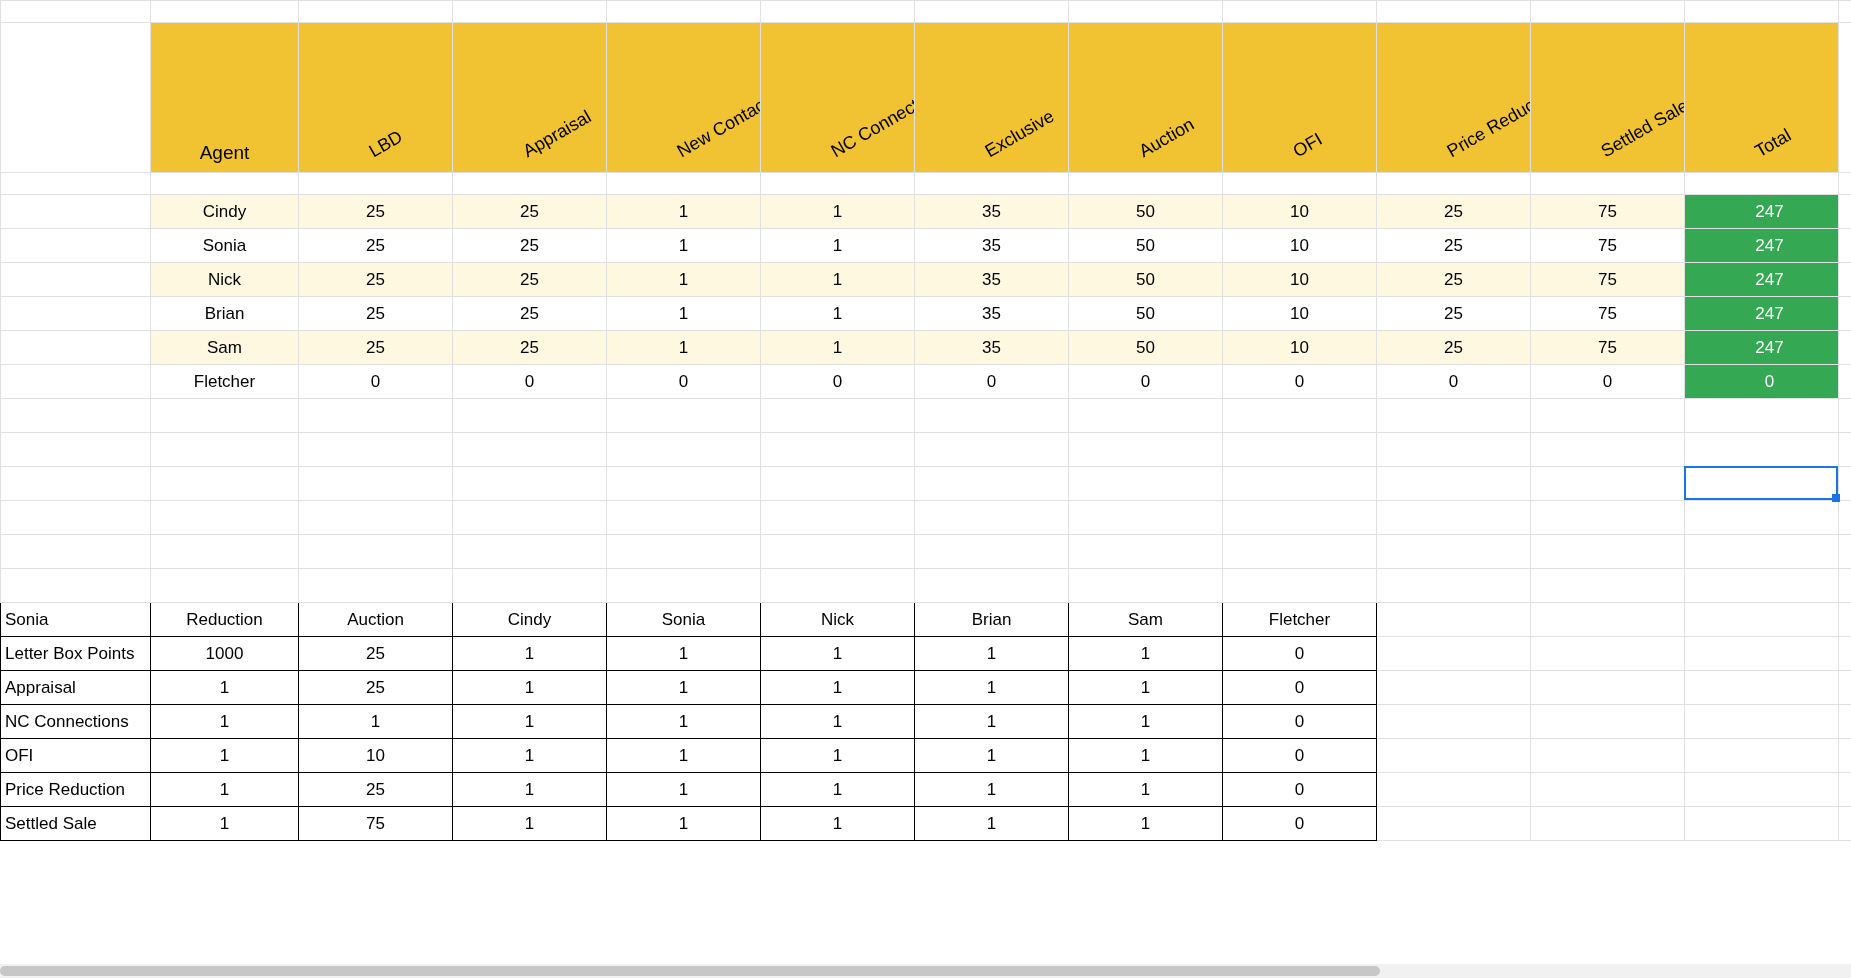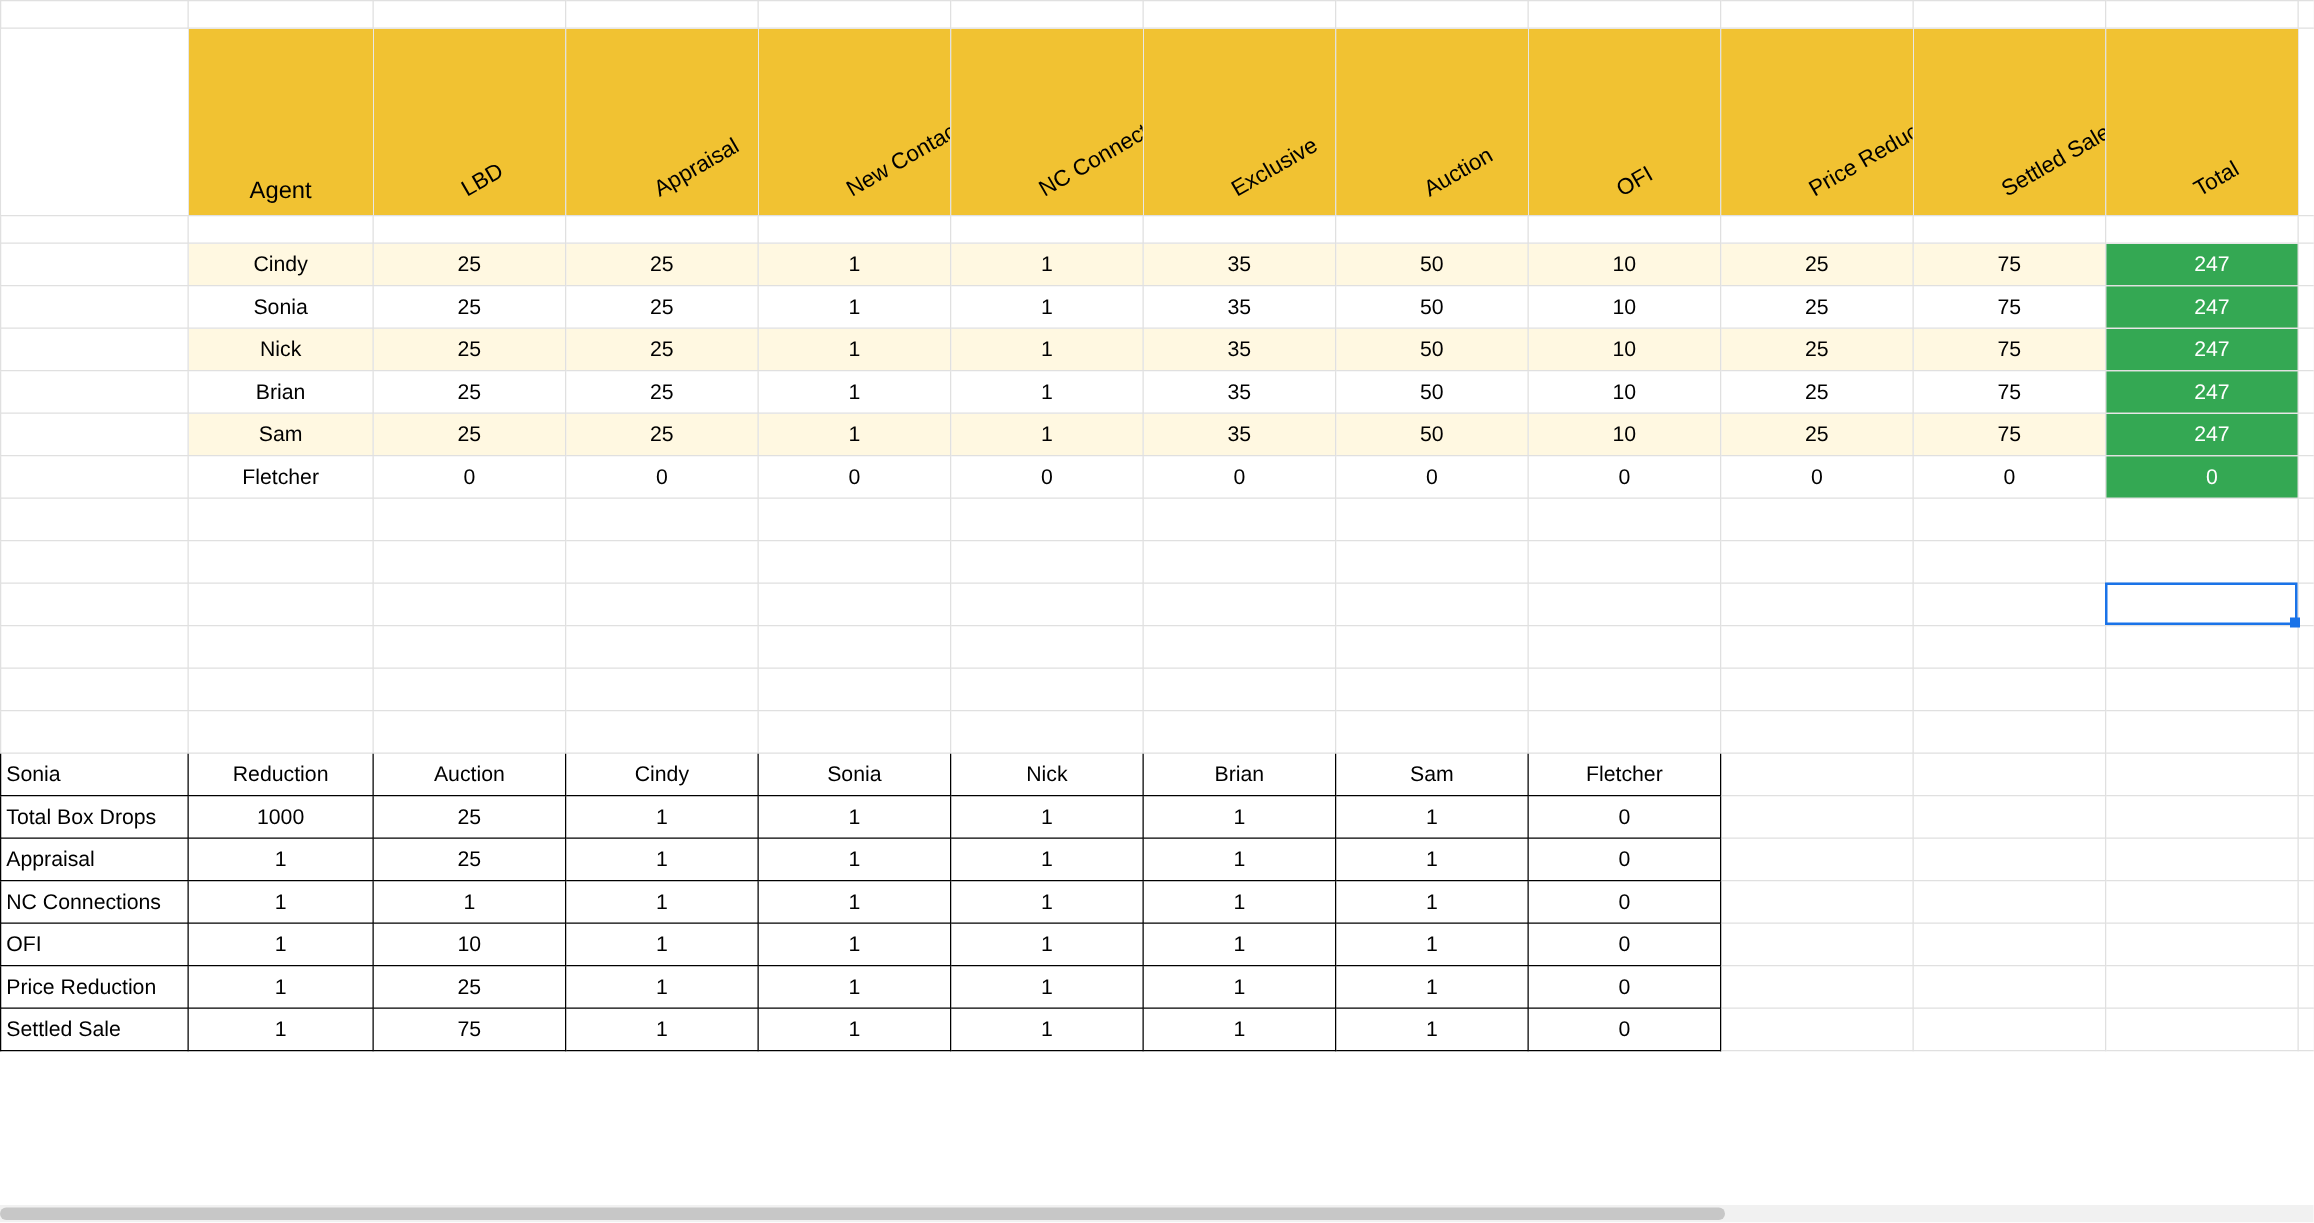--- a/index.html
+++ b/index.html
@@ -407,21 +407,21 @@
           <td>Nick</td>
           <td>Brian</td>
           <td>Sam</td>
           <td>Fletcher</td>
           <td style="border:1px solid #e0e0e0 !important"></td>
           <td style="border:1px solid #e0e0e0 !important"></td>
           <td style="border:1px solid #e0e0e0 !important"></td>
           <td style="border:1px solid #e0e0e0 !important"></td>
         </tr>
         <tr>
-          <td class="tlabel">Total Box Drops</td>
+          <td class="tlabel">Letter Box Points</td>
           <td>1000</td>
           <td>25</td>
           <td>1</td>
           <td>1</td>
           <td>1</td>
           <td>1</td>
           <td>1</td>
           <td>0</td>
           <td style="border:1px solid #e0e0e0 !important"></td>
           <td style="border:1px solid #e0e0e0 !important"></td>

